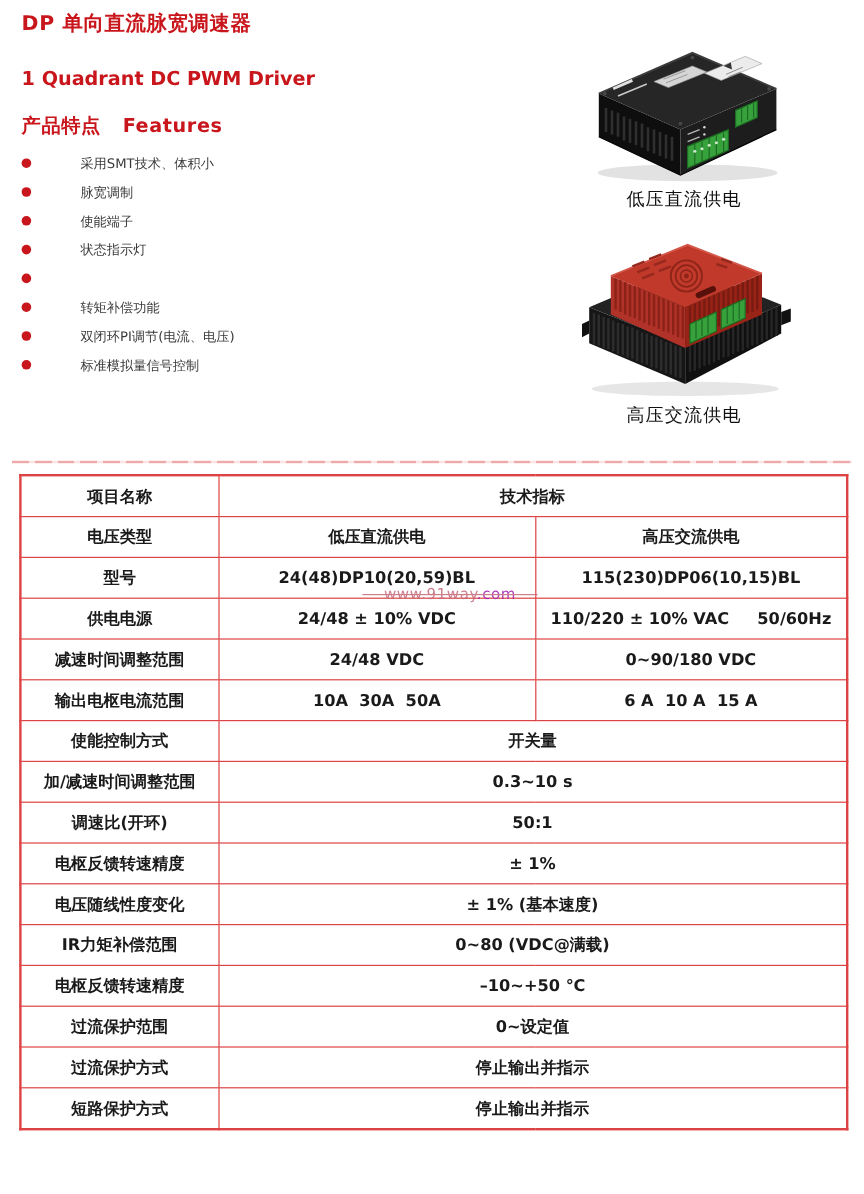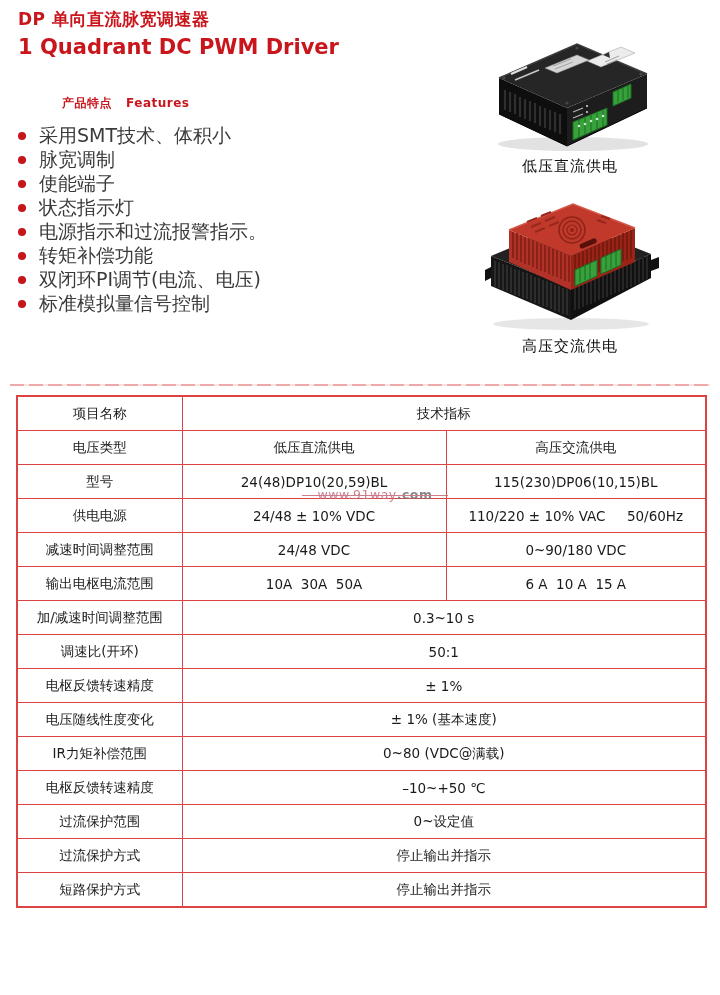--- a/index.html
+++ b/index.html
@@ -1,46 +1,46 @@
 <!DOCTYPE html>
 <html><head>
 <meta charset="utf-8">
 <style>
   html,body{margin:0;padding:0;background:#ffffff;}
   body{width:720px;height:995px;position:relative;overflow:hidden;
        font-family:"DejaVu Sans","Liberation Sans",sans-serif;color:#1a1a1a;}
   .abs{position:absolute;}
 
   .title-zh{left:18px;top:8px;font-size:17px;font-weight:bold;color:#c9161c;letter-spacing:.5px;}
-  .title-en{left:18px;top:35px;font-size:21px;font-weight:bold;color:#c9161c;}
-  .features-heading{left:18px;top:95px;font-size:12px;font-weight:bold;color:#c9161c;letter-spacing:.5px;margin-left:44px;}
+  .title-en{left:18px;top:56px;font-size:16px;font-weight:bold;color:#c9161c;}
+  .features-heading{left:18px;top:95px;font-size:16px;font-weight:bold;color:#c9161c;letter-spacing:.5px;}
 
   ul.features{left:18px;top:124px;margin:0;padding:0;list-style:none;position:absolute;}
-  ul.features li{display:flex;align-items:center;height:24px;font-size:19px;color:#3a3a3a;}
+  ul.features li{display:flex;align-items:center;height:24px;font-size:11px;color:#3a3a3a;gap:28px;}
   .bullet{width:8px;height:8px;border-radius:50%;background:#c9161c;margin-right:13px;flex:none;}
 
   .photo1{left:487px;top:32px;width:170px;height:122px;}
   .photo2{left:483px;top:192px;width:178px;height:142px;}
   .caption{width:176px;text-align:center;font-size:15px;color:#111;letter-spacing:1px;}
   .cap1{left:482px;top:157px;}
   .cap2{left:482px;top:337px;}
 
   .divider-faint{left:10px;top:384px;width:700px;height:2px;
     background:repeating-linear-gradient(90deg,rgba(224,98,98,.55) 0 14px,rgba(224,98,98,.18) 14px 19px);}
 
   table.spec{position:absolute;left:16px;top:395px;width:689px;border-collapse:collapse;
     table-layout:fixed;border:2px solid #dd4343;}
   table.spec td{border:1px solid #dd4343;height:33px;padding:0 4px;text-align:center;
-    font-size:13.5px;color:#1a1a1a;overflow:hidden;white-space:nowrap;}
+    font-size:13.5px;color:#1a1a1a;overflow:hidden;white-space:nowrap;font-weight:bold;}
   col.c1{width:165px;} col.c2{width:264px;} col.c3{width:260px;}
 
   .watermark{left:292px;top:487px;width:166px;text-align:center;font-size:12.5px;
     letter-spacing:.5px;opacity:.85;}
   .watermark .wm-red{color:#c4687a;}
-  .watermark .wm-blue{color:#737373;font-weight:bold;}
+  .watermark .wm-blue{color:#a21caf;}
   .watermark::after{content:"";position:absolute;left:10px;right:10px;top:54%;height:1px;
     background:#c4687a;}
 </style>
 </head>
 <body>
 
 <div class="abs title-zh">DP 单向直流脉宽调速器</div>
 <div class="abs title-en">1 Quadrant DC PWM Driver</div>
 <div class="abs features-heading">产品特点&nbsp;&nbsp;&nbsp;Features</div>
 
@@ -56,21 +56,20 @@
   <li>
       <span class="bullet"></span>
       <span>使能端子</span>
     </li>
   <li>
       <span class="bullet"></span>
       <span>状态指示灯</span>
     </li>
   <li>
       <span class="bullet"></span>
-      <span>电源指示和过流报警指示。</span>
     </li>
   <li>
       <span class="bullet"></span>
       <span>转矩补偿功能</span>
     </li>
   <li>
       <span class="bullet"></span>
       <span>双闭环PI调节(电流、电压)</span>
     </li>
   <li>
@@ -178,20 +177,24 @@
     <td>减速时间调整范围</td>
     <td>24/48 VDC</td>
     <td>0~90/180 VDC</td>
   </tr>
   <tr>
     <td>输出电枢电流范围</td>
     <td>10A&nbsp;&nbsp;30A&nbsp;&nbsp;50A</td>
     <td>6 A&nbsp;&nbsp;10 A&nbsp;&nbsp;15 A</td>
   </tr>
   <tr>
+    <td>使能控制方式</td>
+    <td colspan="2">开关量</td>
+  </tr>
+  <tr>
     <td>加/减速时间调整范围</td>
     <td colspan="2">0.3~10 s</td>
   </tr>
   <tr>
     <td>调速比(开环)</td>
     <td colspan="2">50:1</td>
   </tr>
   <tr>
     <td>电枢反馈转速精度</td>
     <td colspan="2">± 1%</td>

